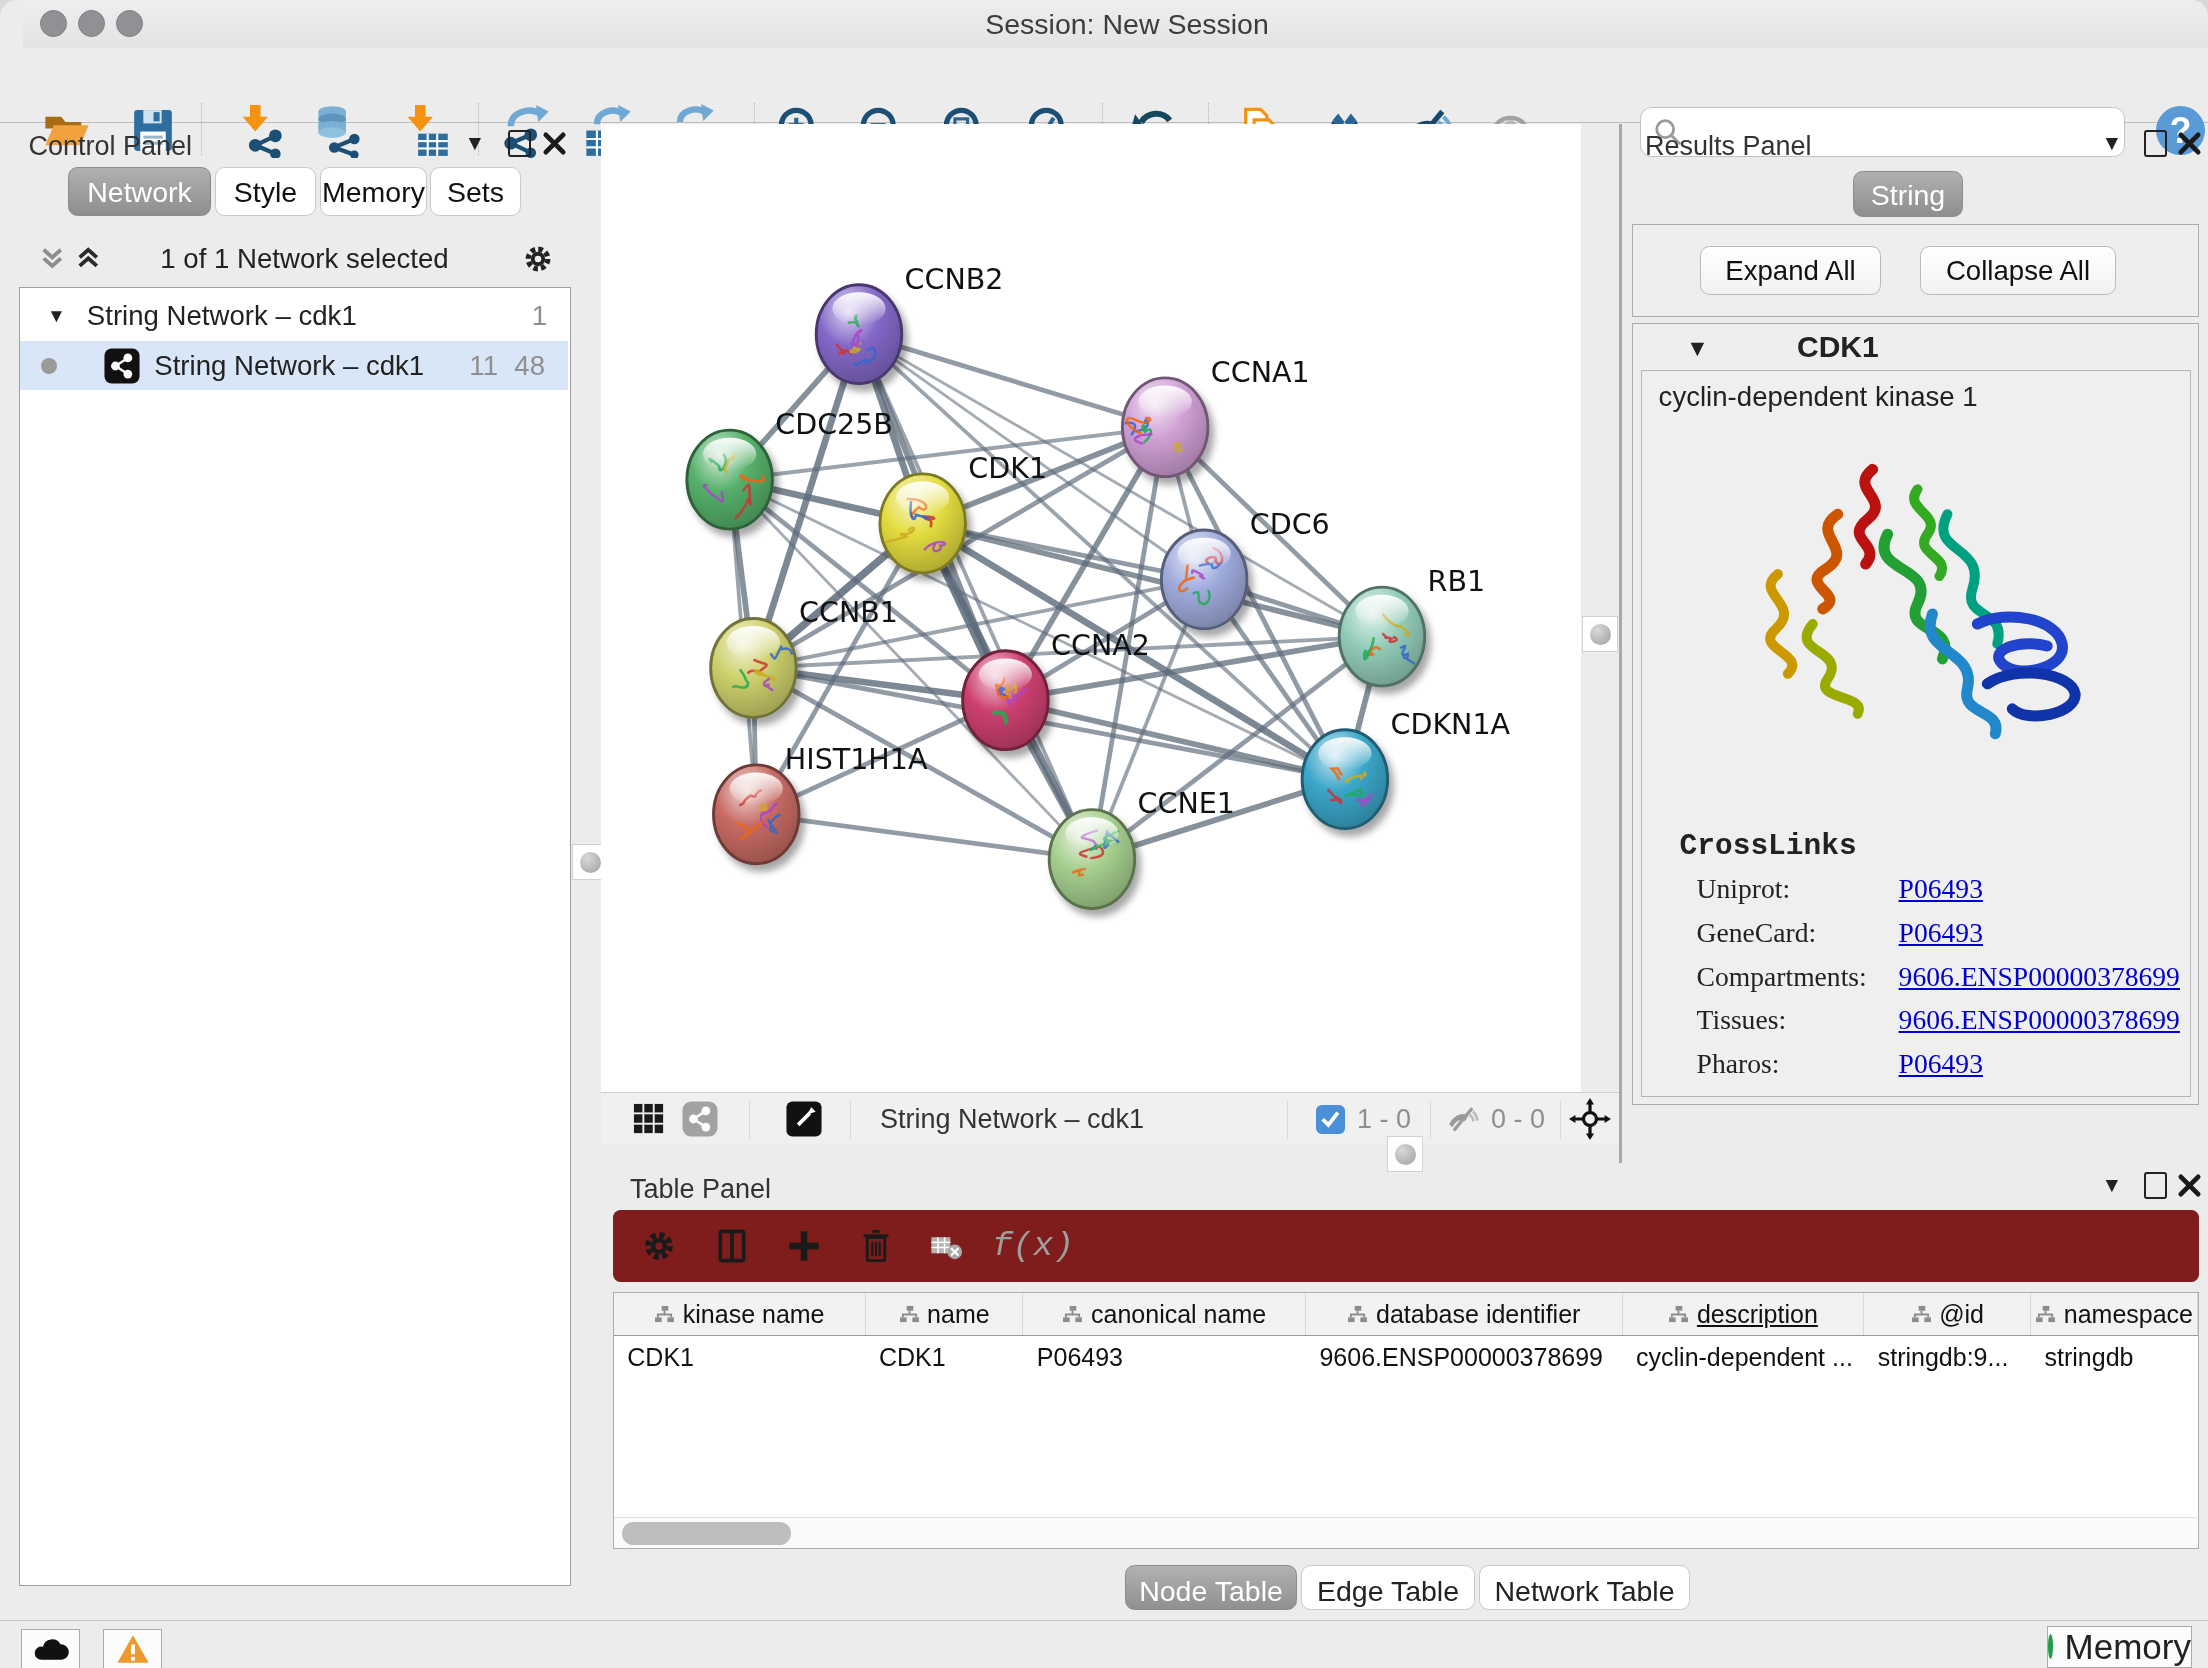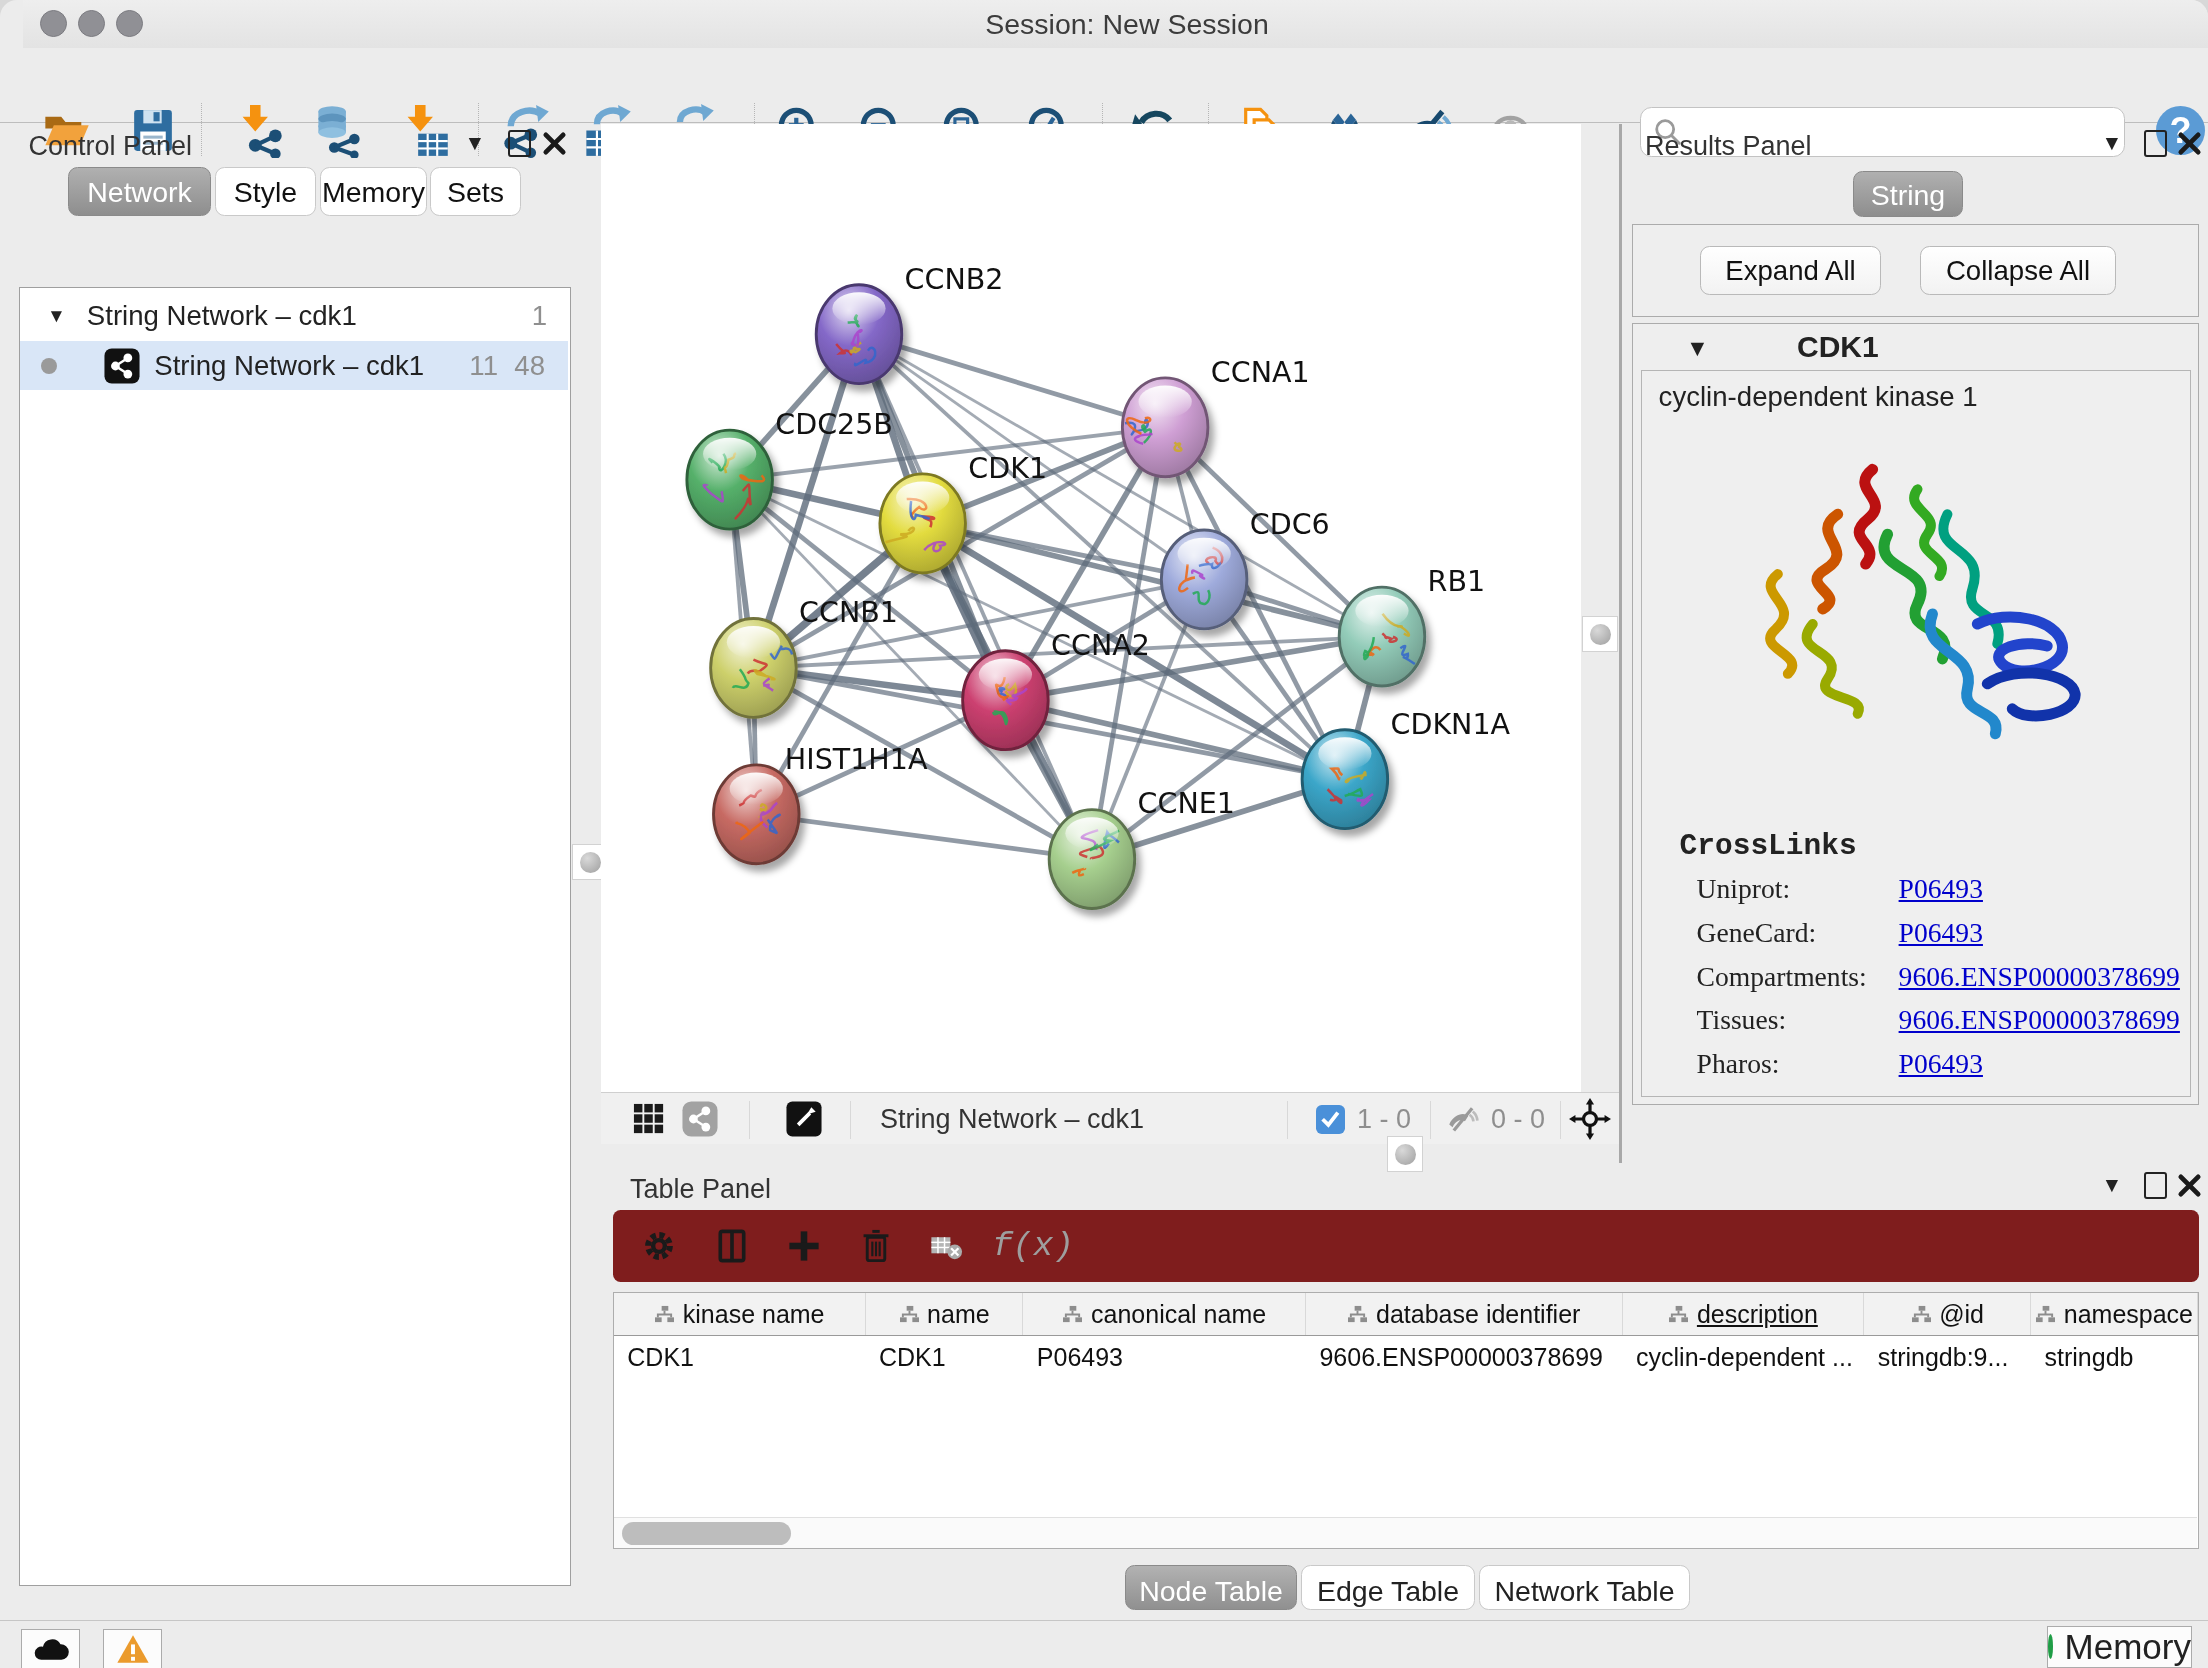--- a/index.html
+++ b/index.html
@@ -284,20 +284,39 @@
           <line x1="22" y1="4" x2="4" y2="22"></line>
         </g>
       </svg>
   </div>
 
   <div class="tab sel" style="left:68px;top:167px;width:143px">Network</div>
   <div class="tab" style="left:215px;top:167px;width:101px">Style</div>
   <div class="tab" style="left:320px;top:167px;width:107px">Memory</div>
   <div class="tab" style="left:430px;top:167px;width:91px">Sets</div>
 
+  <div class="selbar">
+    <svg width="28.5" height="28.5" viewBox="0 0 30 30" style="position:absolute;left:19px;top:13.3px">
+      <g stroke="#8d8d8d" stroke-width="4" fill="none">
+          <polyline points="6,5 15,13 24,5"></polyline>
+          <polyline points="6,14 15,22 24,14"></polyline>
+        </g>
+    </svg>
+    <svg width="28.5" height="28.5" viewBox="0 0 30 30" style="position:absolute;left:55px;top:13.3px">
+      <g stroke="#2a2a2a" stroke-width="4" fill="none">
+          <polyline points="6,13 15,5 24,13"></polyline>
+          <polyline points="6,22 15,14 24,22"></polyline>
+        </g>
+    </svg>
+    <span style="position:absolute;left:105px;top:11.4px;width:361px;text-align:center">1 of 1 Network selected</span>
+    <svg width="34" height="34" viewBox="0 0 52 52" style="position:absolute;left:502px;top:9.5px">
+      <circle cx="26" cy="26" r="15" fill="none" stroke="#222" stroke-width="8" stroke-dasharray="7 4.78"></circle>
+      <circle cx="26" cy="26" r="8" fill="none" stroke="#222" stroke-width="6"></circle>
+    </svg>
+  </div>
 
   <div class="treebox">
     <div class="trow" style="top:3.8px">
       <span style="margin-left:27px;font-size:19px">▼</span>
       <span style="margin-left:21px">String Network – cdk1</span>
       <span class="numgray" style="right:21px">1</span>
     </div>
     <div class="trow sel" style="top:53px">
       <span style="margin-left:21px;width:16px;height:16px;border-radius:50%;background:#9a9a9a;display:inline-block"></span>
       <svg width="38" height="38" viewBox="0 0 52 52" style="margin-left:46px">

